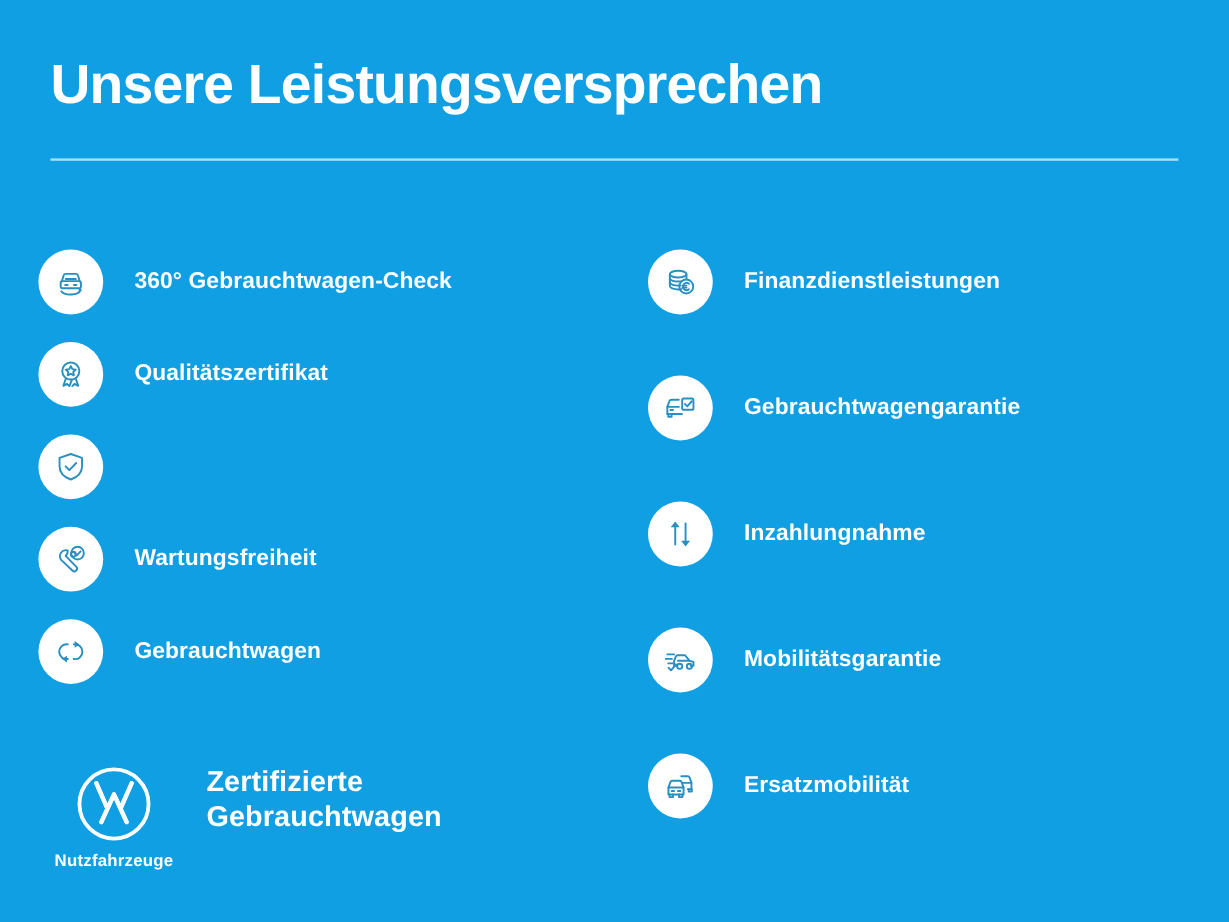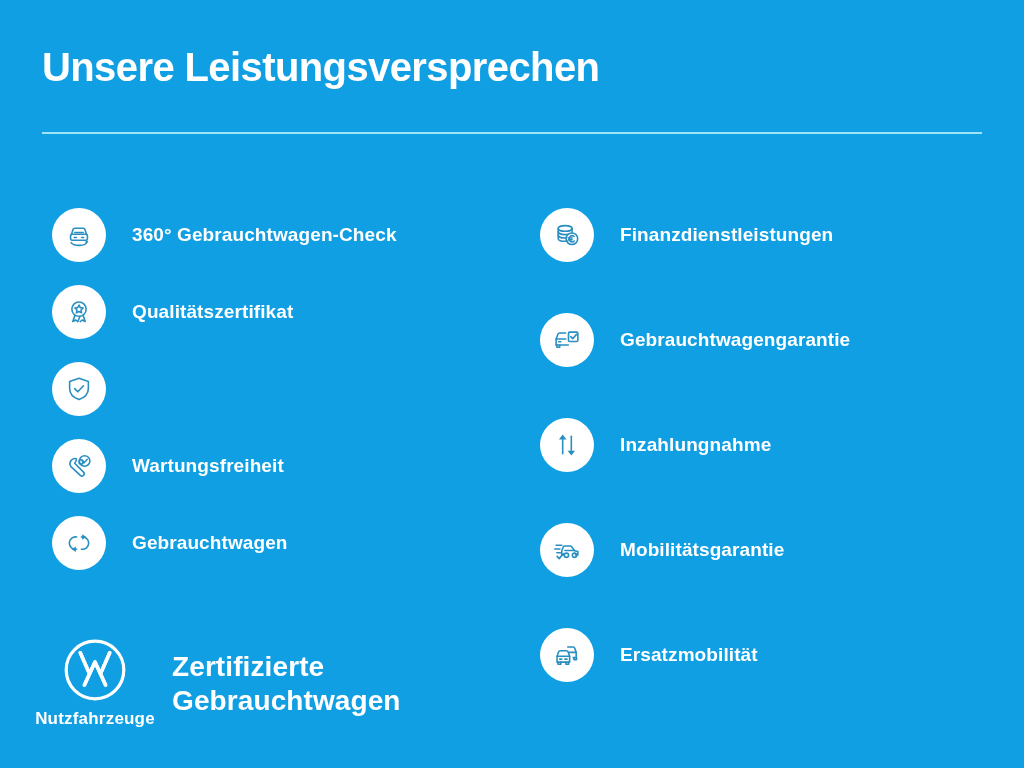--- a/index.html
+++ b/index.html
@@ -21,21 +21,21 @@
 
   
   .header {
     position: absolute;
     left: 42px;
     top: 46px;
     width: 940px;
   }
   .title {
     color: #ffffff;
-    font-size: 40px;
+    font-size: 46px;
     font-weight: 700;
     letter-spacing: -0.6px;
     line-height: 1.05;
     white-space: nowrap;
   }
   .divider {
     position: absolute;
     left: 42px;
     top: 132px;
     width: 940px;
@@ -48,21 +48,21 @@
     position: absolute;
     left: 0;
     top: 196px;
     width: 1024px;
     display: flex;
   }
   .col {
     display: flex;
     flex-direction: column;
   }
-  .col-left  { width: 520px; padding-left: 52px; }
+  .col-left  { width: 520px; padding-left: 32px; }
   .col-right { width: 504px; padding-left: 20px; gap: 28px; }
 
   .feature {
     display: flex;
     align-items: center;
     height: 77px;
   }
   .badge {
     width: 54px;
     height: 54px;
@@ -113,31 +113,30 @@
     flex-direction: column;
     align-items: center;
   }
   .vw-logo {
     width: 64px;
     height: 64px;
     display: block;
   }
   .brand-sub {
     color: #ffffff;
-    font-size: 17px;
+    font-size: 14px;
     font-weight: 700;
     letter-spacing: 0.2px;
     margin-top: 7px;
     white-space: nowrap;
   }
   .footer-text {
     margin-left: 18px;
-    margin-top: 12px;
     color: #ffffff;
-    font-size: 28px;
+    font-size: 24px;
     font-weight: 700;
     line-height: 1.2;
     letter-spacing: 0.1px;
   }
   .footer-text span { display: block; white-space: nowrap; }
 </style>
 </head>
 <body>
 
 <div class="page">

